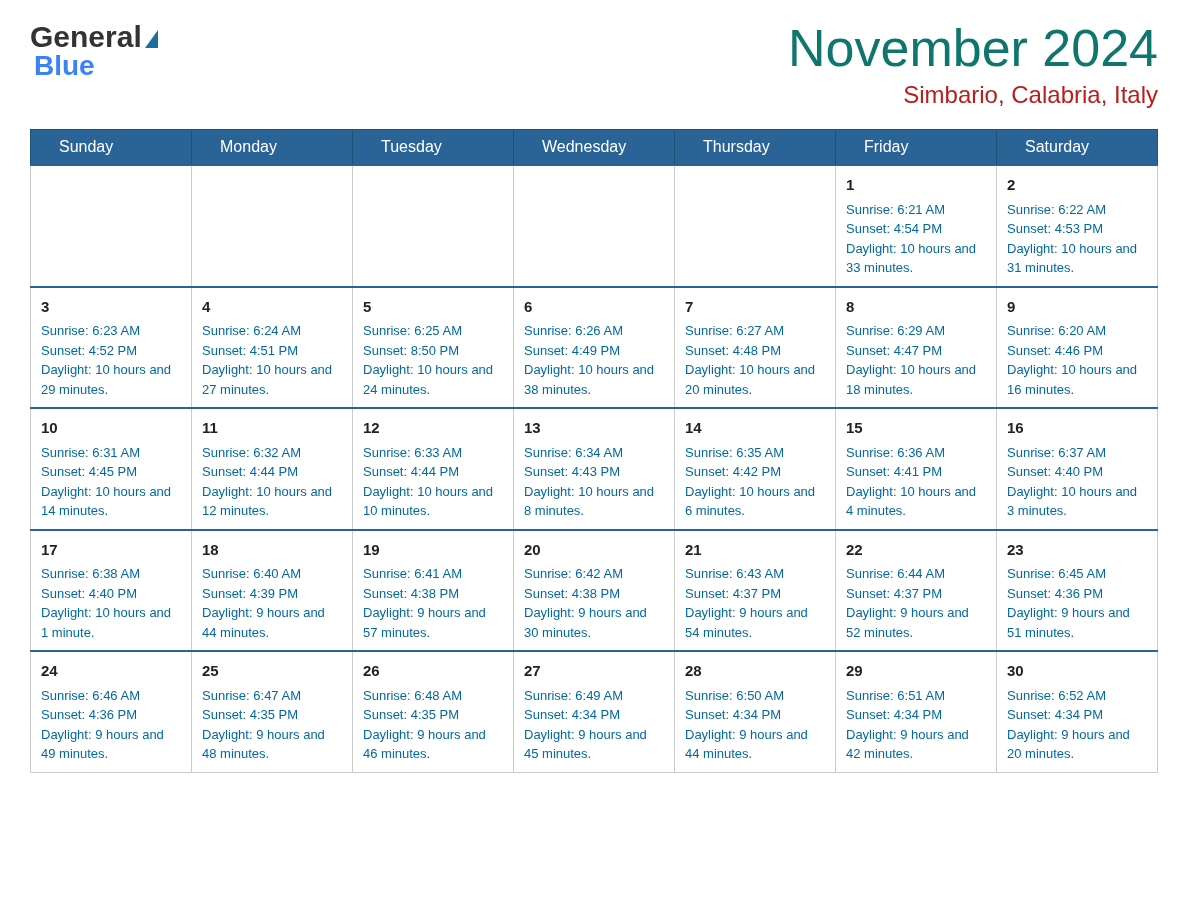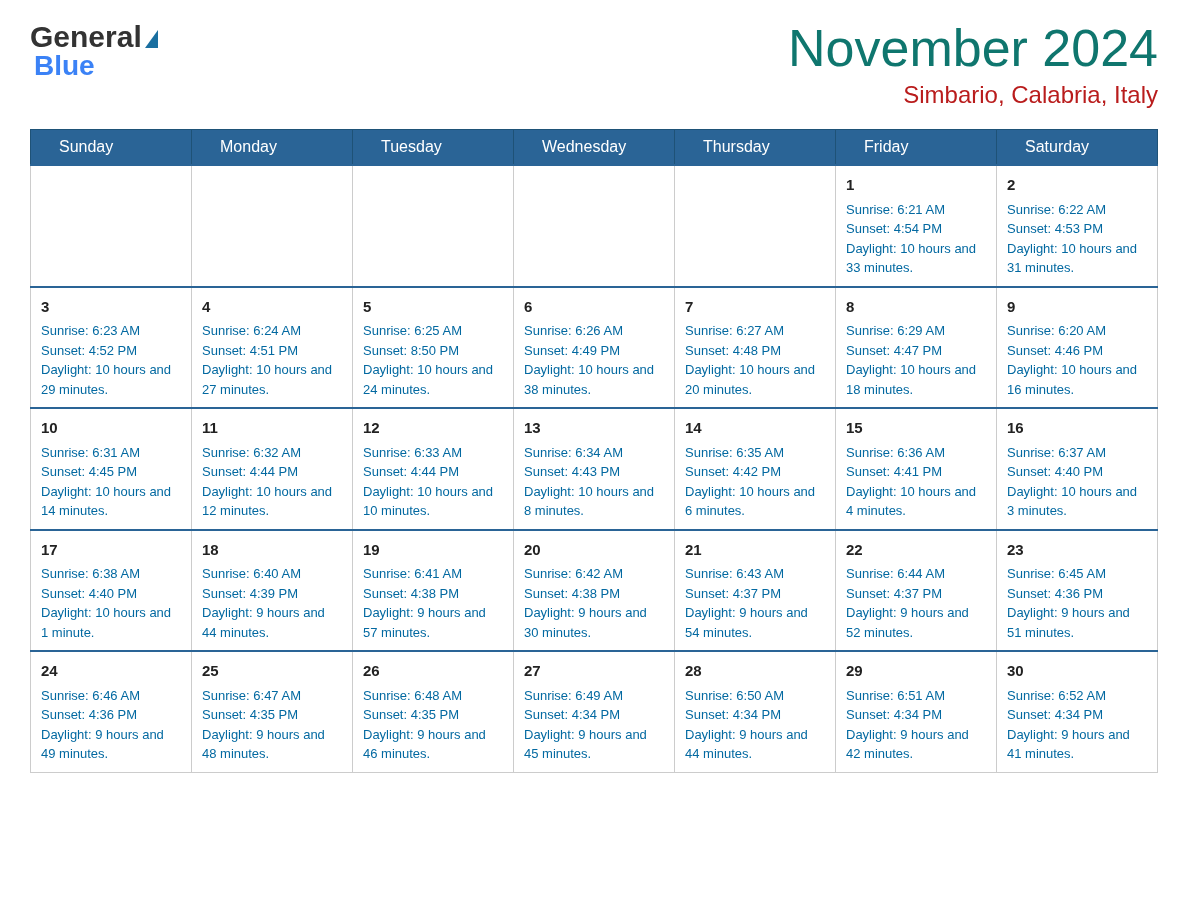--- a/index.html
+++ b/index.html
@@ -352,18 +352,18 @@
             <div>Sunrise: 6:51 AM</div>
             <div>Sunset: 4:34 PM</div>
             <div>Daylight: 9 hours and 42 minutes.</div>
           </div>
         </td>
         <td>
           <span class="day-number">30</span>
           <div class="day-info">
             <div>Sunrise: 6:52 AM</div>
             <div>Sunset: 4:34 PM</div>
-            <div>Daylight: 9 hours and 41 minutes.</div>
+            <div>Daylight: 9 hours and 20 minutes.</div>
           </div>
         </td>
       </tr>
     </tbody>
 </table>
 
 </body></html>

